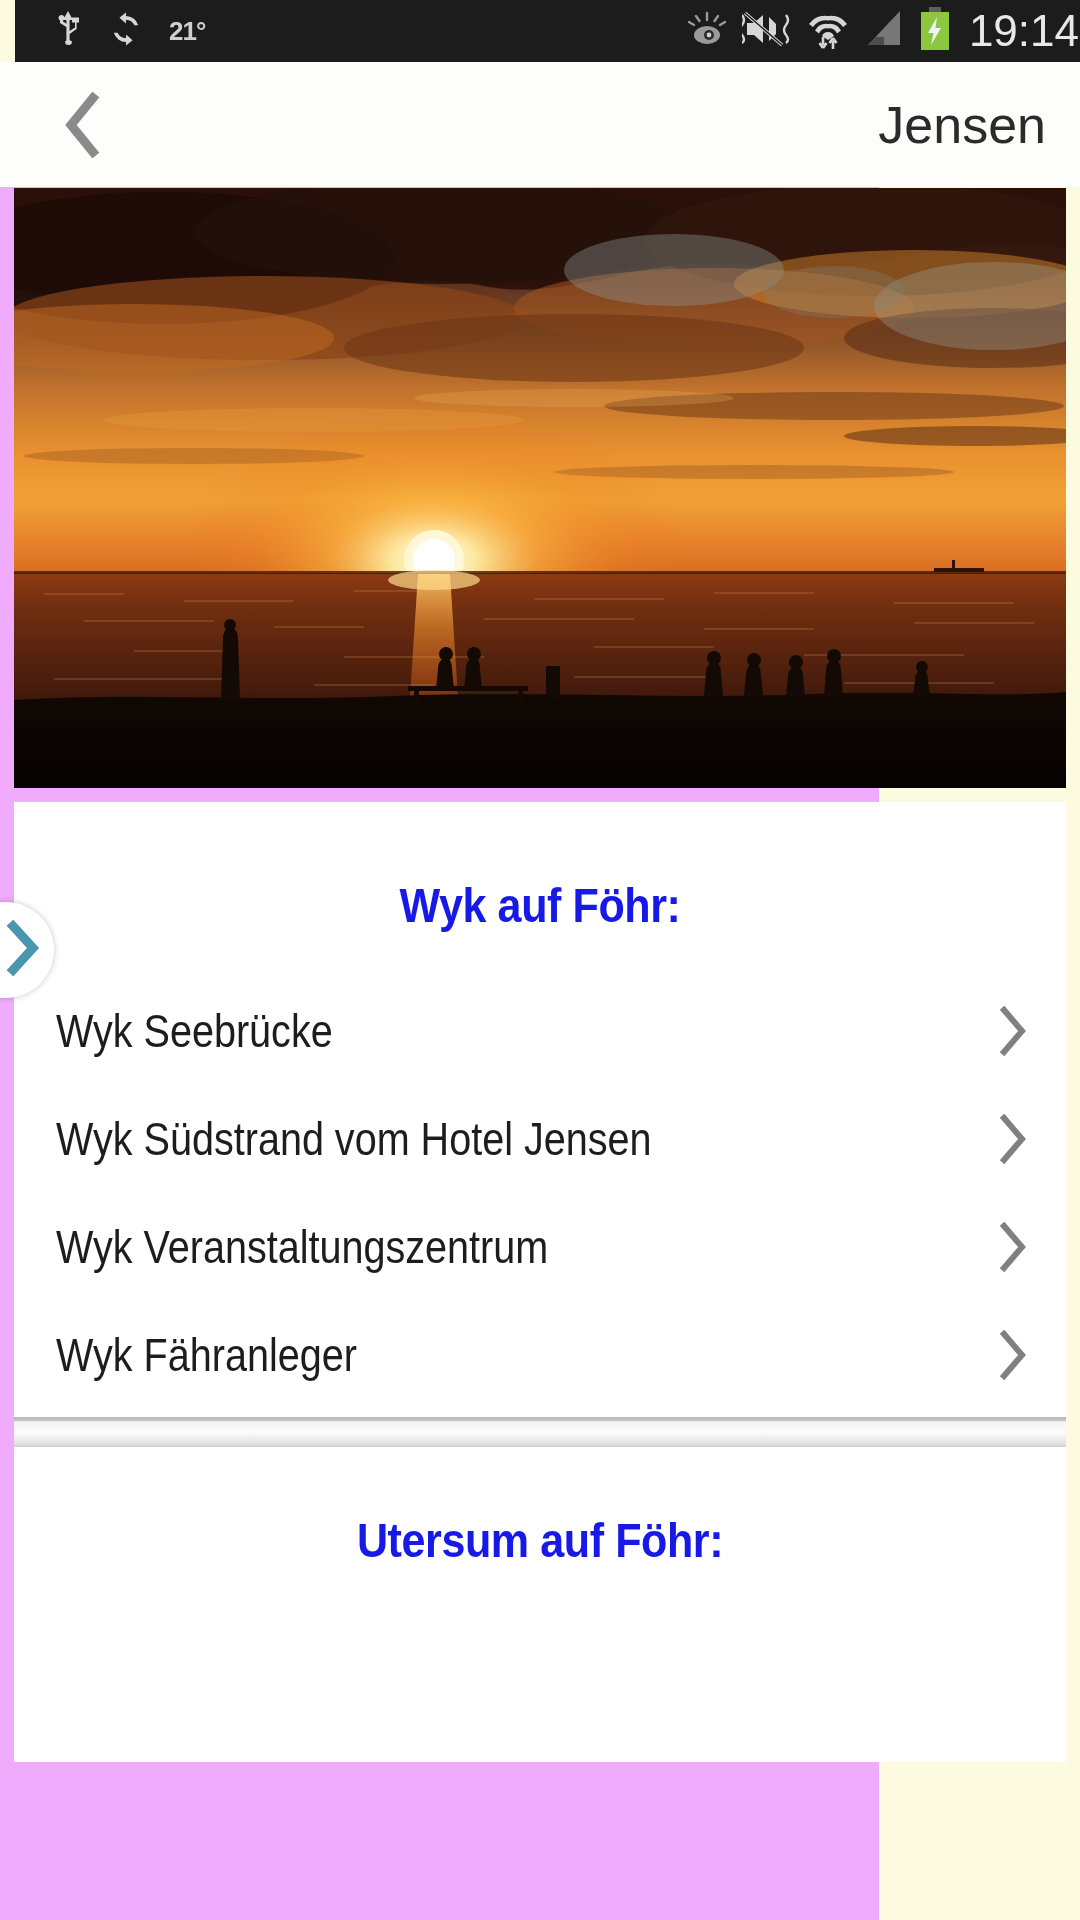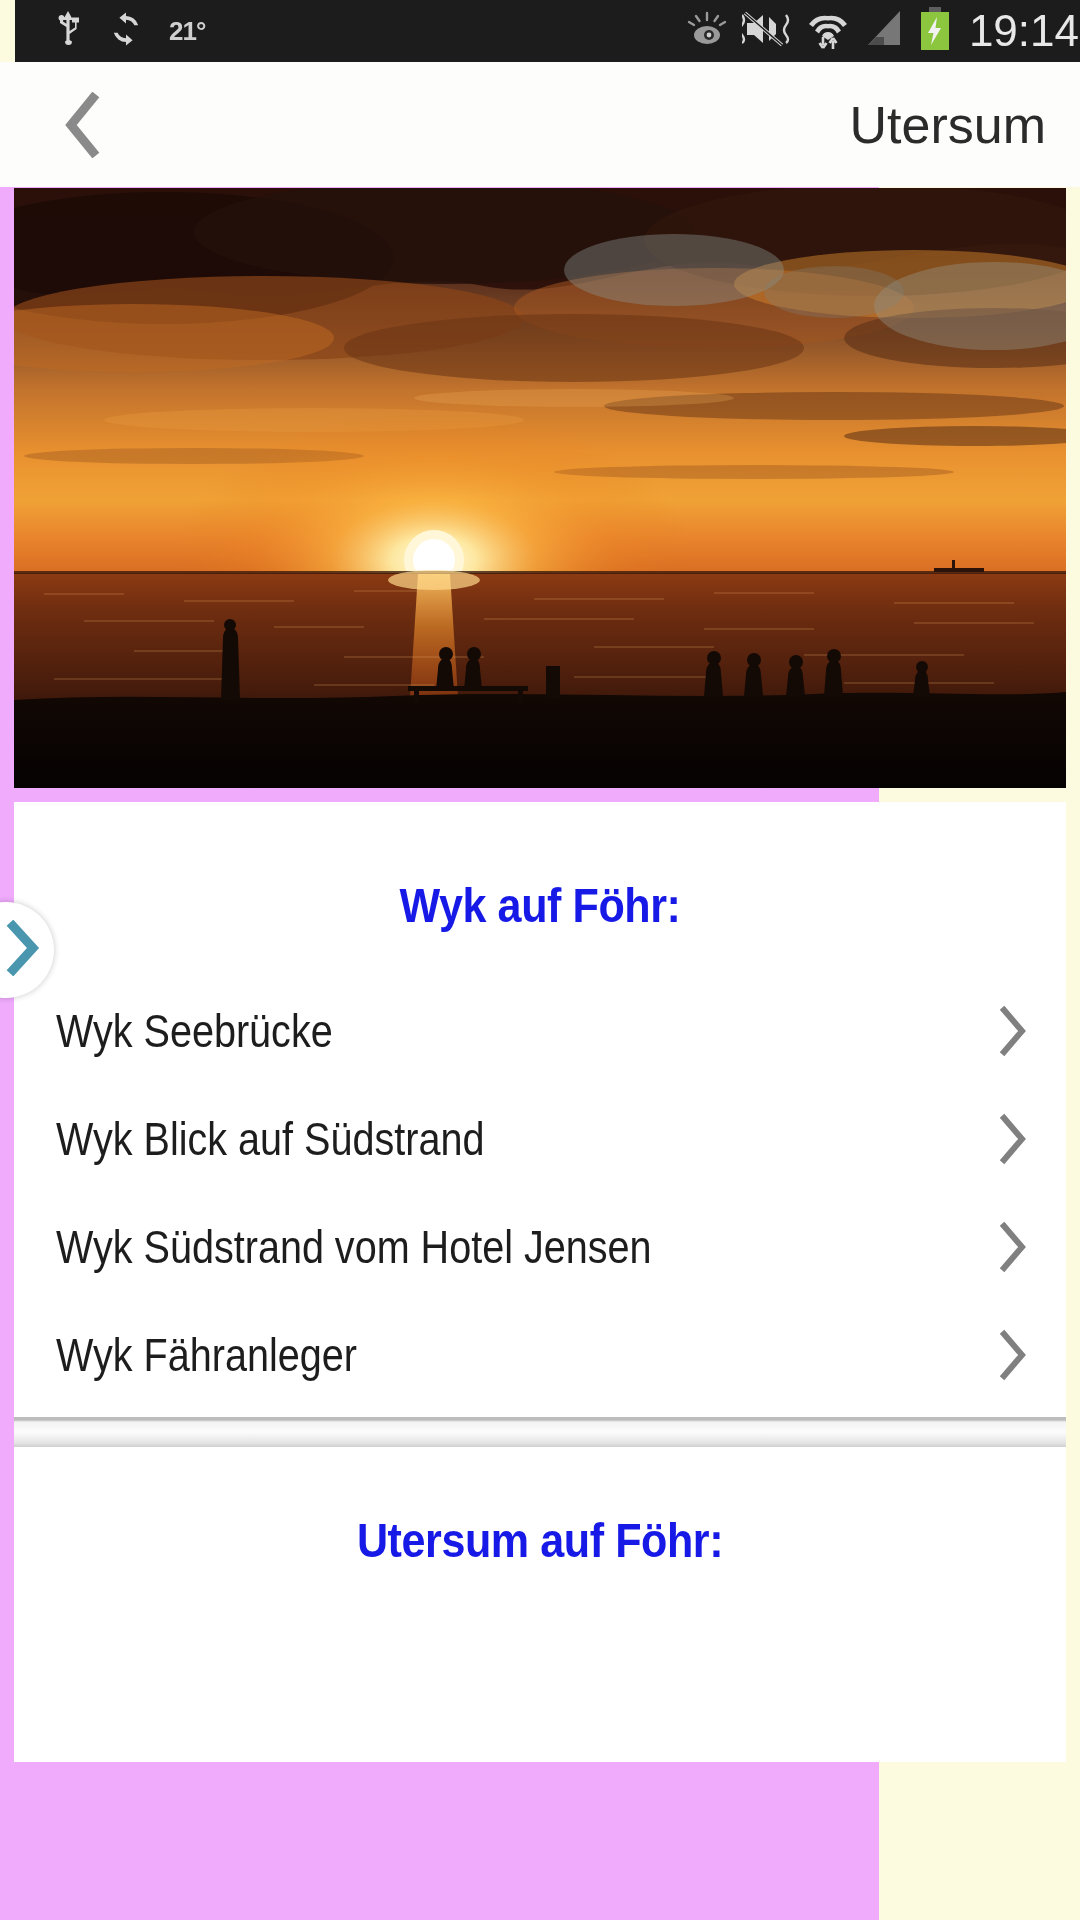--- a/index.html
+++ b/index.html
@@ -181,21 +181,21 @@
 </div>
 
 <div class="actionbar">
   <div class="back-chevron">
     <svg width="44" height="66" viewBox="0 0 44 66">
       <path d="M32 6 L10 33 L32 60" stroke="#8a8a8a" stroke-width="9" fill="none" stroke-linecap="square" stroke-linejoin="miter"></path>
     </svg>
   </div>
 
 
-  <div class="ab-title">Utersum</div>
+  <div class="ab-title">Jensen</div>
 </div>
 
 <div class="page">
 
   <div class="hero">
     <svg viewBox="0 0 1052 600" preserveAspectRatio="none">
       <defs>
         <linearGradient id="sky" x1="0" y1="0" x2="0" y2="1">
           <stop offset="0" stop-color="#2a1410"></stop>
           <stop offset="0.18" stop-color="#4a2318"></stop>
@@ -330,29 +330,29 @@
     <div class="list">
       <div class="row">
         <span class="row-label">Wyk Seebrücke</span>
         <span class="row-chevron">
           <svg width="34" height="52" viewBox="0 0 34 52">
               <path d="M8 5 L26 26 L8 47" stroke="#808080" stroke-width="6" fill="none" stroke-linecap="square"></path>
             </svg>
         </span>
       </div>
       <div class="row">
-        <span class="row-label">Wyk Blick auf Südstrand</span>
+        <span class="row-label">Wyk Südstrand vom Hotel Jensen</span>
         <span class="row-chevron">
           <svg width="34" height="52" viewBox="0 0 34 52">
               <path d="M8 5 L26 26 L8 47" stroke="#808080" stroke-width="6" fill="none" stroke-linecap="square"></path>
             </svg>
         </span>
       </div>
       <div class="row">
-        <span class="row-label">Wyk Südstrand vom Hotel Jensen</span>
+        <span class="row-label">Wyk Veranstaltungszentrum</span>
         <span class="row-chevron">
           <svg width="34" height="52" viewBox="0 0 34 52">
               <path d="M8 5 L26 26 L8 47" stroke="#808080" stroke-width="6" fill="none" stroke-linecap="square"></path>
             </svg>
         </span>
       </div>
       <div class="row">
         <span class="row-label">Wyk Fähranleger</span>
         <span class="row-chevron">
           <svg width="34" height="52" viewBox="0 0 34 52">

